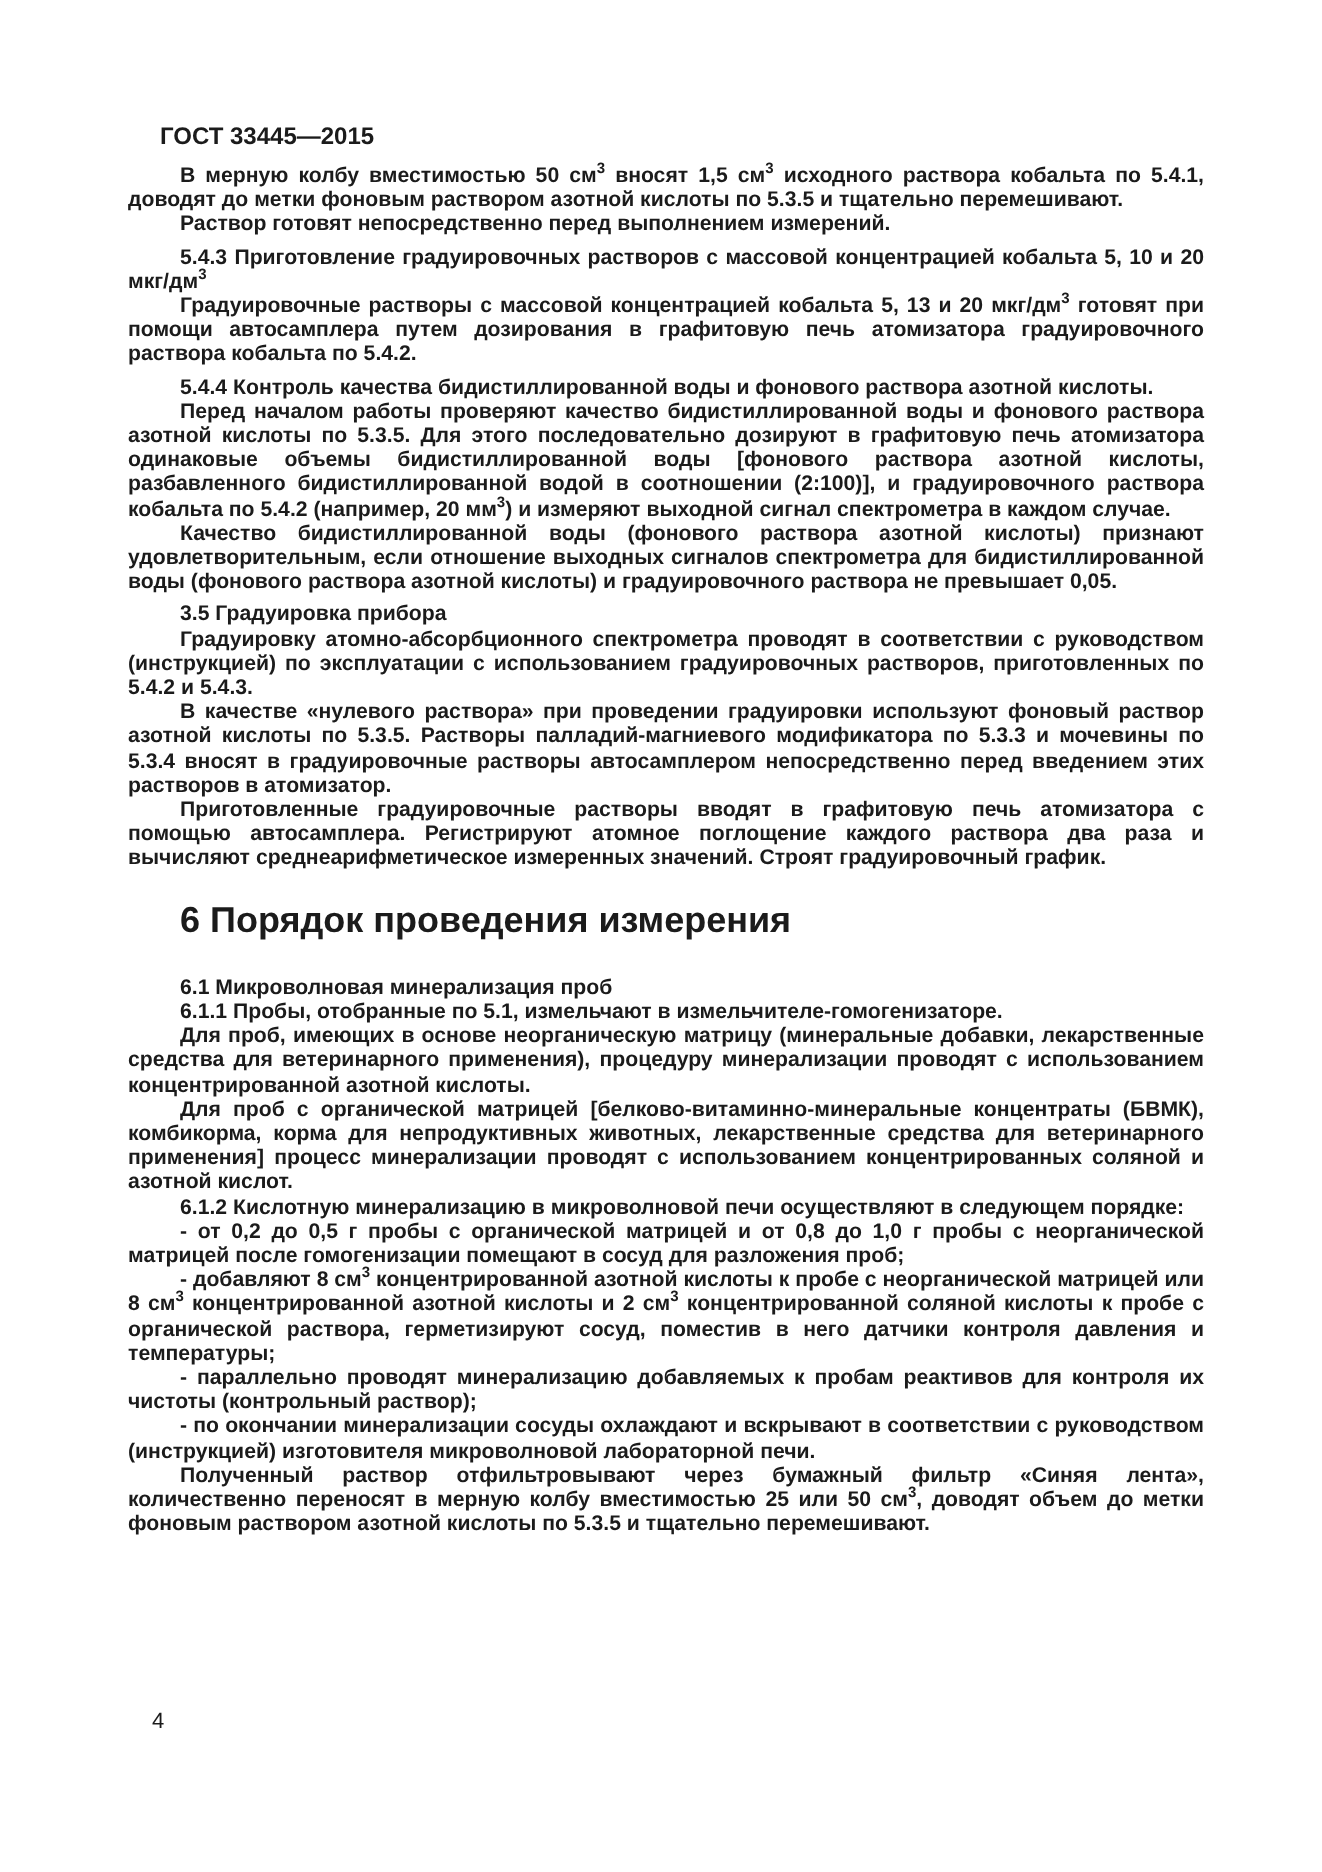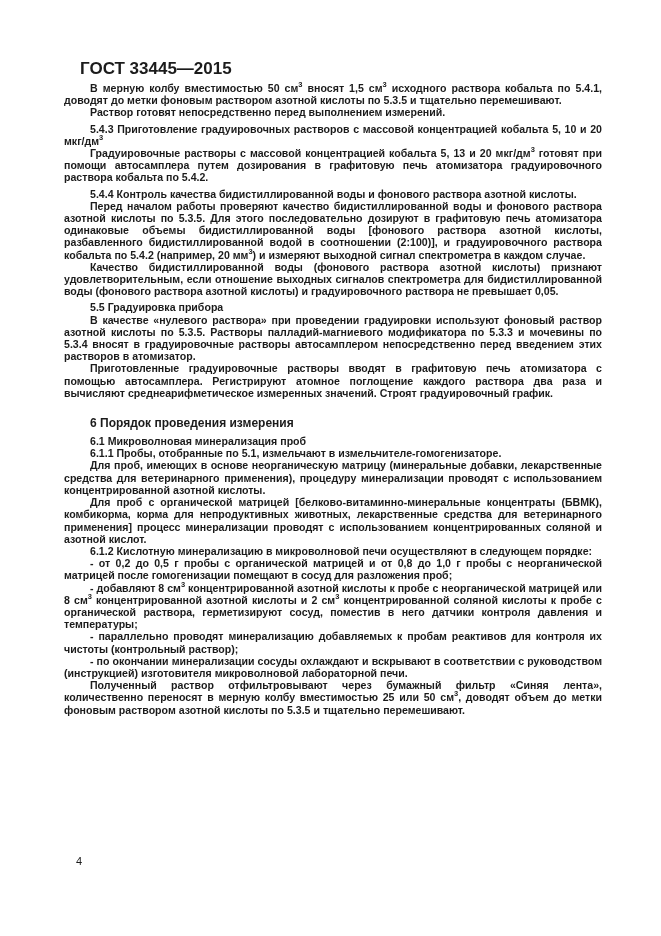--- a/index.html
+++ b/index.html
@@ -11,42 +11,42 @@
     position: relative;
     overflow: hidden;
   }
   .page-inner {
     position: absolute;
     left: 64px; top: 62px;
     width: 538px;
   }
   .doc-header {
     font-weight: bold;
-    font-size: 17px;
+    font-size: 12px;
     line-height: 13px;
     margin: 0 0 7px 16px;
   }
   #document-body p {
     margin: 0;
     text-align: justify;
     text-indent: 26px;
     font-size: 10.6px;
     line-height: 12.2px;
     font-weight: bold;
   }
   #document-body p.h-bold {
     font-weight: bold;
     margin-top: 4px;
   }
   #document-body p.h-section {
     font-weight: bold;
-    font-size: 12px;
+    font-size: 18px;
     line-height: 16px;
     margin-top: 16px;
-    margin-bottom: 4px;
+    margin-bottom: 20px;
   }
   #document-body sup {
     font-size: 7.5px;
     line-height: 0;
     vertical-align: super;
   }
   .page-number {
     position: absolute;
     left: 76px; top: 855px;
     font-size: 11px;
@@ -59,21 +59,22 @@
 <div class="page-inner">
   <p class="doc-header">ГОСТ 33445—2015</p>
   <div id="document-body">
       <p class="p"><span>В мерную колбу вместимостью 50 см</span><sup>3</sup><span> вносят 1,5 см</span><sup>3</sup><span> исходного раствора кобальта по 5.4.1, доводят до метки фоновым раствором азотной кислоты по 5.3.5 и тщательно перемешивают.</span></p>
       <p class="p"><span>Раствор готовят непосредственно перед выполнением измерений.</span></p>
       <p class="h-bold"><span>5.4.3 Приготовление градуировочных растворов с массовой концентрацией кобальта 5, 10 и 20 мкг/дм</span><sup>3</sup></p>
       <p class="p"><span>Градуировочные растворы с массовой концентрацией кобальта 5, 13 и 20 мкг/дм</span><sup>3</sup><span> готовят при помощи автосамплера путем дозирования в графитовую печь атомизатора градуировочного раствора кобальта по 5.4.2.</span></p>
       <p class="h-bold"><span>5.4.4 Контроль качества бидистиллированной воды и фонового раствора азотной кислоты.</span></p>
       <p class="p"><span>Перед началом работы проверяют качество бидистиллированной воды и фонового раствора азотной кислоты по 5.3.5. Для этого последовательно дозируют в графитовую печь атомизатора одинаковые объемы бидистиллированной воды  [фонового раствора азотной кислоты, разбавленного бидистиллированной водой в соотношении (2:100)], и градуировочного раствора кобальта по 5.4.2 (например, 20 мм</span><sup>3</sup><span>) и измеряют выходной сигнал спектрометра в каждом случае.</span></p>
       <p class="p"><span>Качество бидистиллированной воды  (фонового раствора азотной кислоты) признают удовлетворительным, если отношение выходных сигналов спектрометра для бидистиллированной воды (фонового раствора азотной кислоты) и градуировочного раствора не превышает 0,05.</span></p>
-      <p class="h-bold"><span>5.5 Градуировка прибора</span></p>
+      <p class="h-bold"><span>3.5 Градуировка прибора</span></p>
+      <p class="p"><span>Градуировку атомно-абсорбционного спектрометра проводят в соответствии с руководством (инструкцией) по эксплуатации с использованием градуировочных растворов, приготовленных по 5.4.2 и 5.4.3.</span></p>
       <p class="p"><span>В качестве «нулевого раствора» при проведении градуировки используют фоновый раствор азотной кислоты по 5.3.5. Растворы палладий-магниевого модификатора по 5.3.3 и мочевины по 5.3.4 вносят в градуировочные растворы автосамплером непосредственно перед введением этих растворов в атомизатор.</span></p>
       <p class="p"><span>Приготовленные градуировочные растворы вводят в графитовую печь атомизатора с помощью автосамплера. Регистрируют атомное поглощение каждого раствора два раза и вычисляют среднеарифметическое измеренных значений. Строят градуировочный график.</span></p>
       <p class="h-section"><span>6 Порядок проведения измерения</span></p>
       <p class="h-bold"><span>6.1 Микроволновая минерализация проб</span></p>
       <p class="p"><span>6.1.1 Пробы, отобранные по 5.1, измельчают в измельчителе-гомогенизаторе.</span></p>
       <p class="p"><span>Для проб, имеющих в основе неорганическую матрицу (минеральные добавки, лекарственные средства для ветеринарного применения), процедуру минерализации проводят с использованием концентрированной азотной кислоты.</span></p>
       <p class="p"><span>Для проб с органической матрицей [белково-витаминно-минеральные концентраты (БВМК), комбикорма, корма для непродуктивных животных, лекарственные средства для ветеринарного применения] процесс минерализации проводят с использованием концентрированных соляной и азотной кислот.</span></p>
       <p class="p"><span>6.1.2 Кислотную минерализацию в микроволновой печи осуществляют в следующем порядке:</span></p>
       <p class="p"><span>- от 0,2 до 0,5 г пробы с органической матрицей и от 0,8 до 1,0 г пробы с неорганической матрицей после гомогенизации помещают в сосуд для разложения проб;</span></p>
       <p class="p"><span>- добавляют 8 см</span><sup>3</sup><span> концентрированной азотной кислоты к пробе с неорганической матрицей или 8 см</span><sup>3</sup><span> концентрированной  азотной кислоты и 2 см</span><sup>3</sup><span> концентрированной соляной кислоты к пробе с органической раствора, герметизируют сосуд, поместив в него датчики контроля давления и температуры;</span></p>

